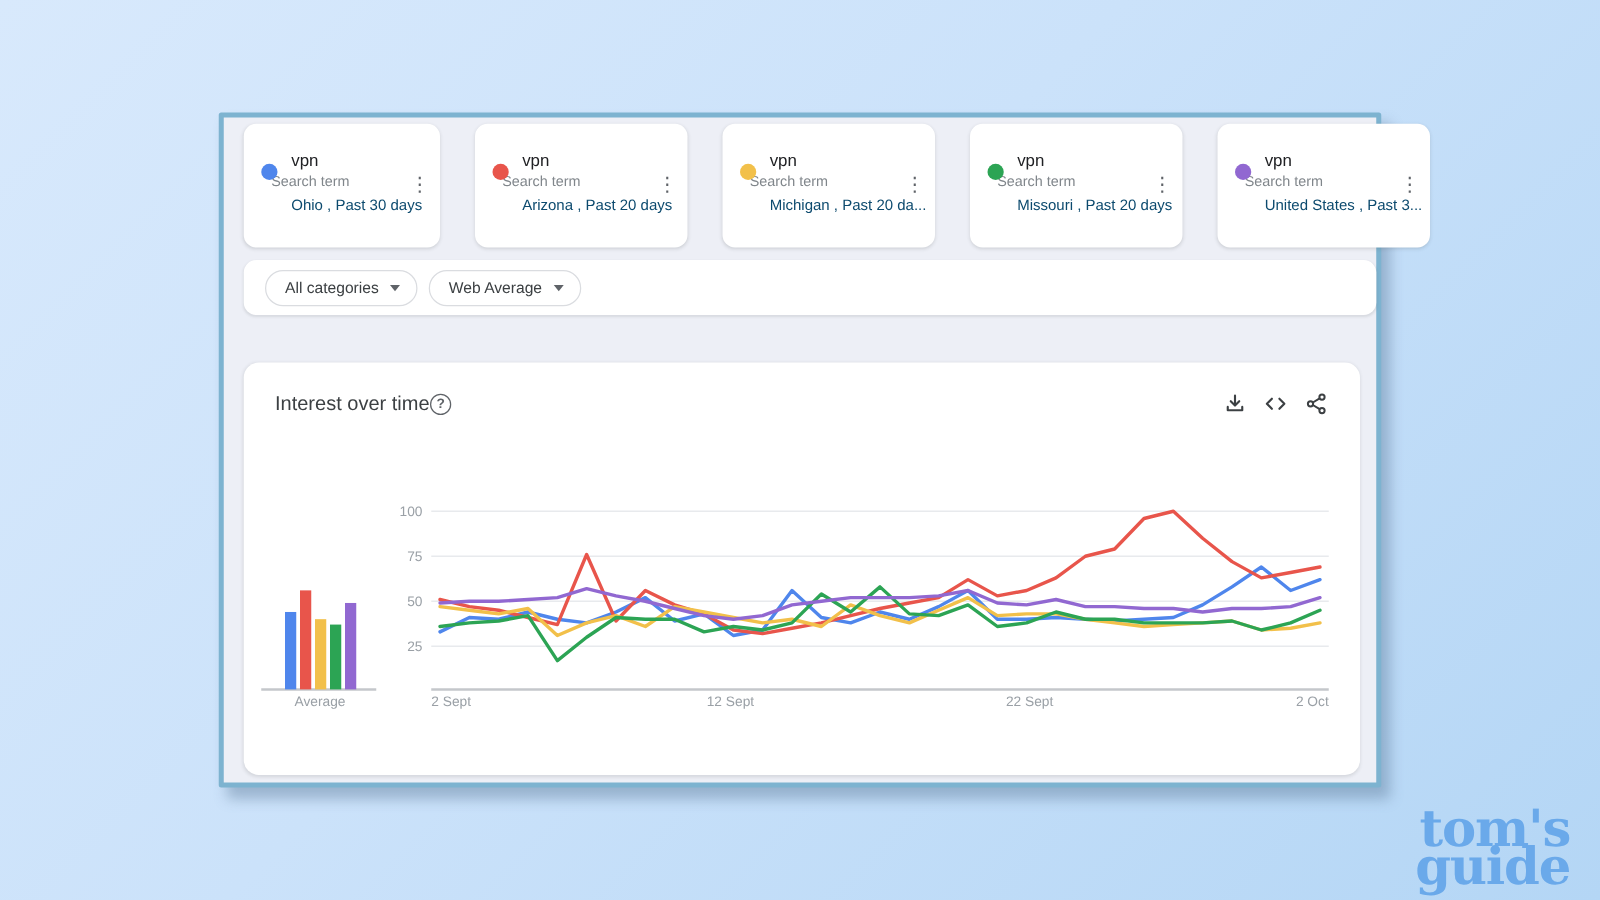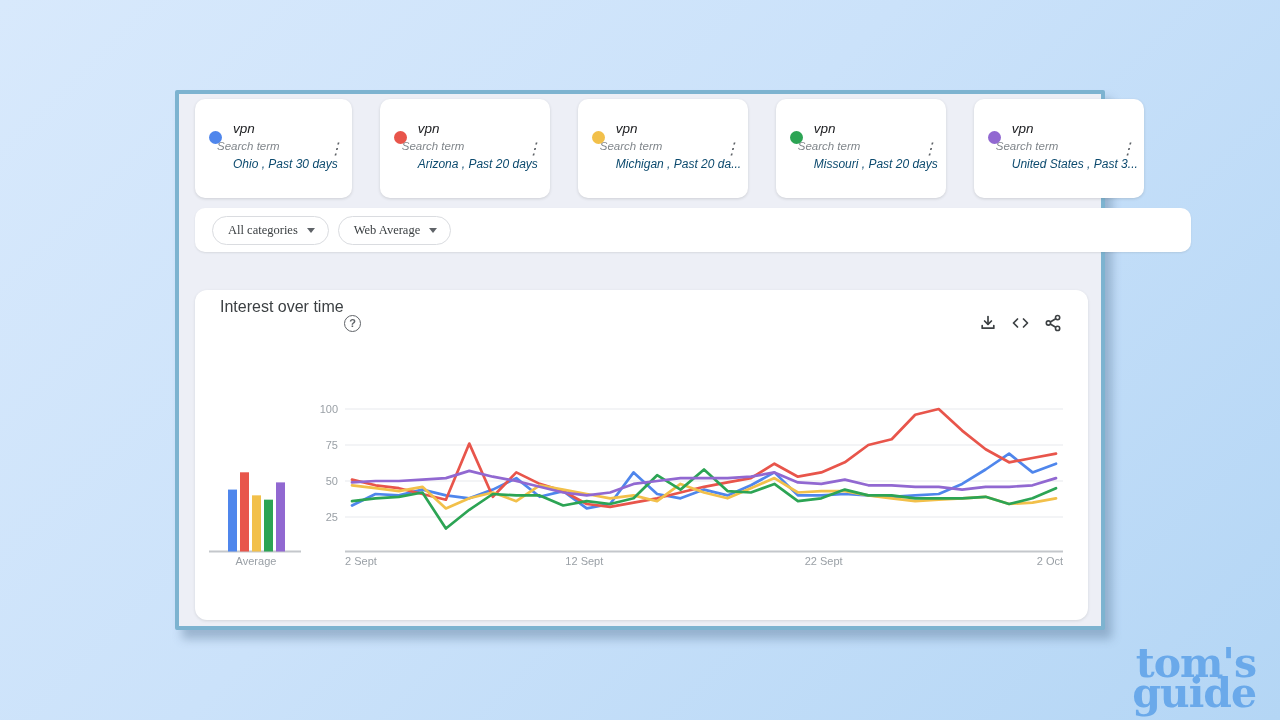--- a/index.html
+++ b/index.html
@@ -9,56 +9,56 @@
     background: linear-gradient(135deg, #d8e9fc 0%, #cbe2fa 45%, #b4d6f5 100%);
     position:relative;
   }
   .frame {
     position:absolute; left:175px; top:90px; width:930px; height:540px;
     background:#edeff6; border:4px solid #7db3d0; border-radius:2px;
     box-shadow: 7px 9px 10px rgba(96,125,155,0.45);
   }
   .cards-row {
     position:absolute; left:16px; top:5px; width:890px;
-    display:flex; gap:28px;font-style:italic;
+    display:flex; gap:28px;
   }
   .term-card {
     width:170px; height:99px; background:#ffffff; border-radius:10px;
     box-shadow:0 1px 3px rgba(60,64,67,0.18);
     position:relative; padding:22px 14px 0 16px; cursor:pointer;
   }
   .term-dot { position:absolute; left:14px; top:32px; width:13px; height:13px; border-radius:50%; }
   .term-title { margin-left:22px; font-size:13.5px; color:#202124; line-height:16px; }
   .term-type { margin-left:6px; font-size:11.5px; color:#80868b; line-height:18px; }
   .term-scope { margin-left:22px; font-size:12px; color:#0c4a6e; line-height:19px; white-space:nowrap; }
   .kebab {
     position:absolute; right:6px; top:40px; width:20px; height:22px;
     color:#5f6368; font-size:16px; line-height:20px; text-align:center; cursor:pointer;
     letter-spacing:0;
   }
   .filter-bar {
-    position:absolute; left:16px; top:114px; width:996px; height:44px;
+    position:absolute; left:16px; top:114px; width:906px; height:44px;
     background:#ffffff; border-radius:10px; box-shadow:0 1px 2px rgba(60,64,67,0.12);
-    display:flex; align-items:center; padding-left:17px; gap:9px;font-family:Liberation Serif, serif;
+    display:flex; align-items:center; padding-left:17px; gap:9px;
   }
   .pill {
     display:flex; align-items:center; gap:9px; height:29px;
     border:1px solid #dadce0; border-radius:15px; padding:0 13px 0 15px;
     font-size:12.5px; color:#3c4043; background:#fff; cursor:pointer; white-space:nowrap;
   }
   .caret {
     width:0; height:0; border-left:4px solid transparent; border-right:4px solid transparent;
     border-top:5px solid #5f6368; margin-top:1px;
   }
   .chart-panel {
     position:absolute; left:16px; top:196px; width:893px; height:330px;
     background:#ffffff; border-radius:12px; box-shadow:0 1px 3px rgba(60,64,67,0.14);
   }
   .panel-title {
-    position:absolute; left:25px; top:8px; font-size:16px; color:#3c4043;
+    position:absolute; left:25px; top:25px; font-size:16px; color:#3c4043;
   }
   .help-icon {
     position:absolute; left:149px; top:25px; width:17px; height:17px;
     border:1.6px solid #5f6368; border-radius:50%; color:#5f6368;
     font-size:11px; font-weight:bold; text-align:center; line-height:14px; cursor:pointer;
   }
   .panel-icons { position:absolute; right:26px; top:24px; display:flex; gap:14px; }
   .panel-icons svg { cursor:pointer; display:block; }
   .chart-svg { position:absolute; left:0; top:0; }
   .watermark { position:absolute; right:24px; bottom:12px; text-align:right;

